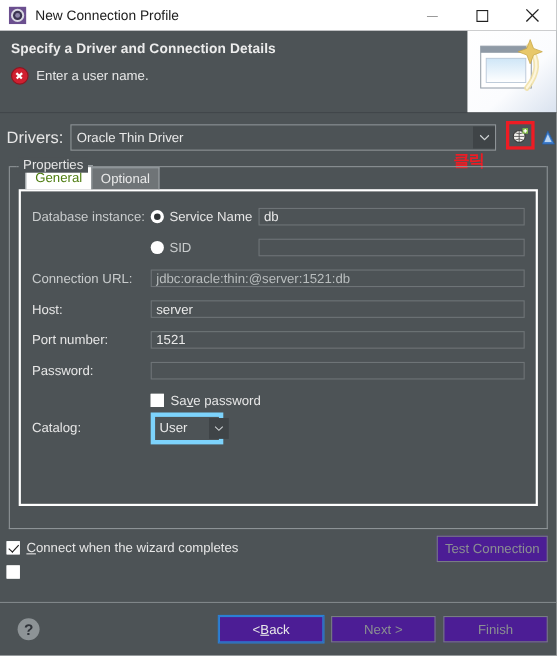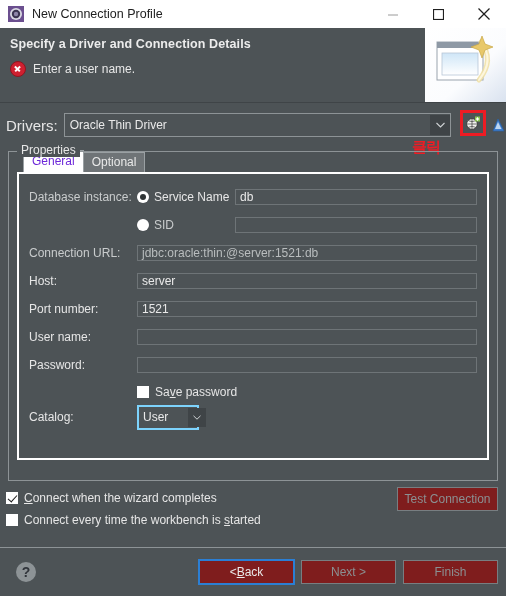--- a/index.html
+++ b/index.html
@@ -243,21 +243,21 @@
     font-size: 12px;
     line-height: 19px;
     background: #6f7477;
     color: #e9e9e9;
     border: 1px solid #9aa0a3;
     border-bottom: none;
     margin-right: -1px;
   }
   .tab.active {
     background: #ffffff;
-    color: #6d28d9;
+    color: #4d7c0f;
     height: 21px;
     line-height: 21px;
   }
   .tabpanel {
     border: 2px solid #ffffff;
     background: #4d5356;
     height: 288px;
     box-sizing: border-box;
     padding: 10px 10px 0 10px;
   }
@@ -337,21 +337,21 @@
     width: 4px; height: 8px;
     border: solid #1b1b1b;
     border-width: 0 1.8px 1.8px 0;
     transform: rotate(42deg);
   }
   .cb-label { font-size: 12px; color: #e6e6e6; white-space: nowrap; }
   .u { text-decoration: underline; }
   .select-small {
     width: 58px;
     height: 21px;
-    border: 2px solid #7dd3fc;
+    border: 4px solid #7dd3fc;
     display: flex;
     align-items: center;
     background: #4d5356;
     flex: 0 0 auto;
     gap: 20px;
   }
   .select-small .sv {
     flex: 1 1 auto;
     font-size: 12px;
     color: #e9e9e9;
@@ -367,21 +367,21 @@
   
   .footer-opts {
     padding: 6px 8px 0 6px;
     position: relative;
     height: 52px;
     box-sizing: border-box;
   }
   .opt-row { display: flex; align-items: center; height: 22px; }
   .btn {
     border: 1px solid #9aa0a3;
-    background: #7f1d1d;
+    background: #4c1d95;
     color: #e9e9e9;
     font-size: 12px;
     display: flex;
     align-items: center;
     justify-content: center;
     box-sizing: border-box;
   }
   .btn.disabled { color: #8b9092; border-color: #787e81; }
   .btn.focused { border: 1px solid #2b7fd4; outline: 1px solid #2b7fd4; }
   .test-conn {
@@ -562,24 +562,20 @@
         <div class="field-row">
           <div class="field-label">Host:</div>
           <div class="textfield">server</div>
         </div>
 
         <div class="field-row">
           <div class="field-label">Port number:</div>
           <div class="textfield">1521</div>
         </div>
 
-        <div class="field-row">
-          <div class="field-label">User name:</div>
-          <div class="textfield"></div>
-        </div>
 
         <div class="field-row">
           <div class="field-label">Password:</div>
           <div class="textfield"></div>
         </div>
 
         <div class="checkbox-row">
           <div class="cb"></div>
           <div class="cb-label"><span>Sa</span><span class="u">v</span><span>e password</span></div>
         </div>
@@ -599,21 +595,20 @@
       </div>
     </div>
 
     <div class="footer-opts">
       <div class="opt-row">
         <div class="cb checked"></div>
         <div class="cb-label"><span class="u">C</span><span>onnect when the wizard completes</span></div>
       </div>
       <div class="opt-row">
         <div class="cb"></div>
-        <div class="cb-label"><span>Connect every time the workbench is </span><span class="u">s</span><span>tarted</span></div>
       </div>
       <div class="btn disabled test-conn">Test Connection</div>
     </div>
 
   </div>
 
   <div class="bottombar">
     <div class="help-icon">?</div>
     <div class="bottom-buttons">
       <div class="btn focused">

